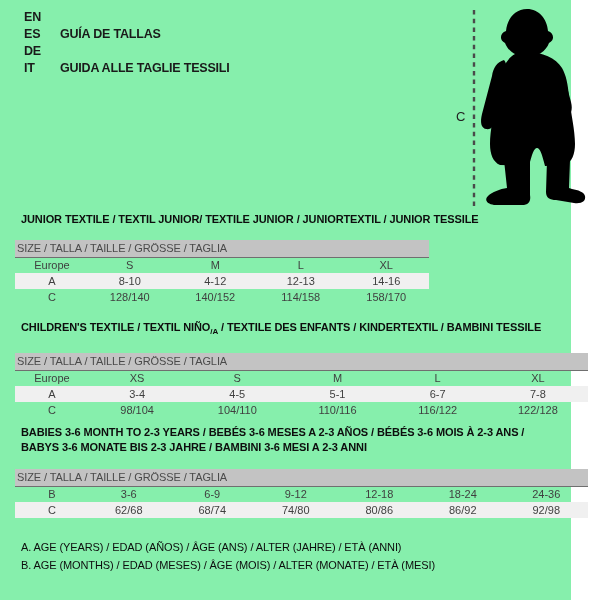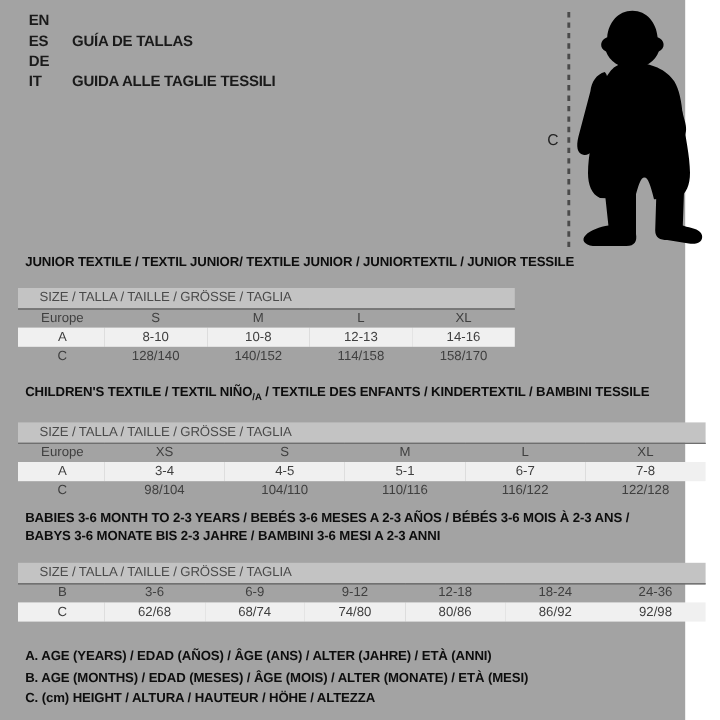--- a/index.html
+++ b/index.html
@@ -1,18 +1,18 @@
 <!DOCTYPE html>
 <html><head>
 <meta charset="utf-8">
 <style>
   * { margin:0; padding:0; box-sizing:border-box; }
   html,body { width:600px; height:600px; background:#ffffff; overflow:hidden;
               font-family:"Liberation Sans", sans-serif; }
-  .canvas { position:relative; width:571px; height:600px; background:#a3a3a3; }
+  .canvas { position:relative; width:571px; height:600px; background:#86efac; }
 
   
   .lang-block { position:absolute; left:24px; top:9px; }
   .lang-row { display:grid; grid-template-columns:36px auto; line-height:17px;
               font-size:12.5px; font-weight:bold; color:#1a1a1a; letter-spacing:-0.2px; }
 
   
   .figure-area { position:absolute; left:452px; top:2px; width:146px; height:212px; }
 
   
@@ -22,29 +22,29 @@
   .sec3 { top:425px; width:573px; }
   .section-title { font-size:11px; font-weight:bold; color:#0d0d0d; line-height:14px;
                    padding-left:6px; letter-spacing:-0.1px; white-space:nowrap; }
   .sec3 .section-title { line-height:15px; white-space:normal; }
   .title-sub { font-size:8px; vertical-align:sub; }
 
   table { width:100%; border-collapse:collapse; table-layout:fixed; margin-top:14px;
           font-size:11px; color:#3f3f3f; }
   th.size-bar { background:#c3c3c3; border-bottom:1px solid #6f6f6f; text-align:left;
                 font-weight:normal; color:#4a4a4a; font-size:11px; height:17px;
-                padding:1px 18px; letter-spacing:-0.1px; }
+                padding:1px 2px; letter-spacing:-0.1px; }
   td { height:16px; padding:1px 4px; text-align:center; white-space:nowrap; }
   td.row-label { text-align:center; padding-left:6px; }
   tr.shaded { background:#f0f0f0; }
   col.label-col { width:72px; }
 
   
   .notes { position:absolute; left:21px; top:539px; }
-  .note-line { font-size:11px; font-weight:bold; color:#0d0d0d; line-height:17.5px;
+  .note-line { font-size:11px; font-weight:normal; color:#0d0d0d; line-height:17.5px;
                letter-spacing:-0.1px; }
 </style>
 </head>
 <body>
 
 <div class="canvas">
 
   <div class="lang-block">
     <div class="lang-row">
       <span>EN</span>
@@ -114,21 +114,21 @@
         <tr>
           <td class="row-label">Europe</td>
           <td>S</td>
           <td>M</td>
           <td>L</td>
           <td>XL</td>
         </tr>
         <tr class="shaded">
           <td class="row-label">A</td>
           <td>8-10</td>
-          <td>10-8</td>
+          <td>4-12</td>
           <td>12-13</td>
           <td>14-16</td>
         </tr>
         <tr>
           <td class="row-label">C</td>
           <td>128/140</td>
           <td>140/152</td>
           <td>114/158</td>
           <td>158/170</td>
         </tr>
@@ -222,16 +222,15 @@
           <td>86/92</td>
           <td>92/98</td>
         </tr>
       </tbody>
     </table>
   </div>
 
   <div class="notes">
     <div class="note-line">A. AGE (YEARS) / EDAD (AÑOS) / ÂGE (ANS) / ALTER (JAHRE) / ETÀ (ANNI)</div>
     <div class="note-line">B. AGE (MONTHS) / EDAD (MESES) / ÂGE (MOIS) / ALTER (MONATE) / ETÀ (MESI)</div>
-    <div class="note-line">C. (cm) HEIGHT / ALTURA / HAUTEUR / HÖHE / ALTEZZA</div>
   </div>
 
 </div>
 
 </body></html>

